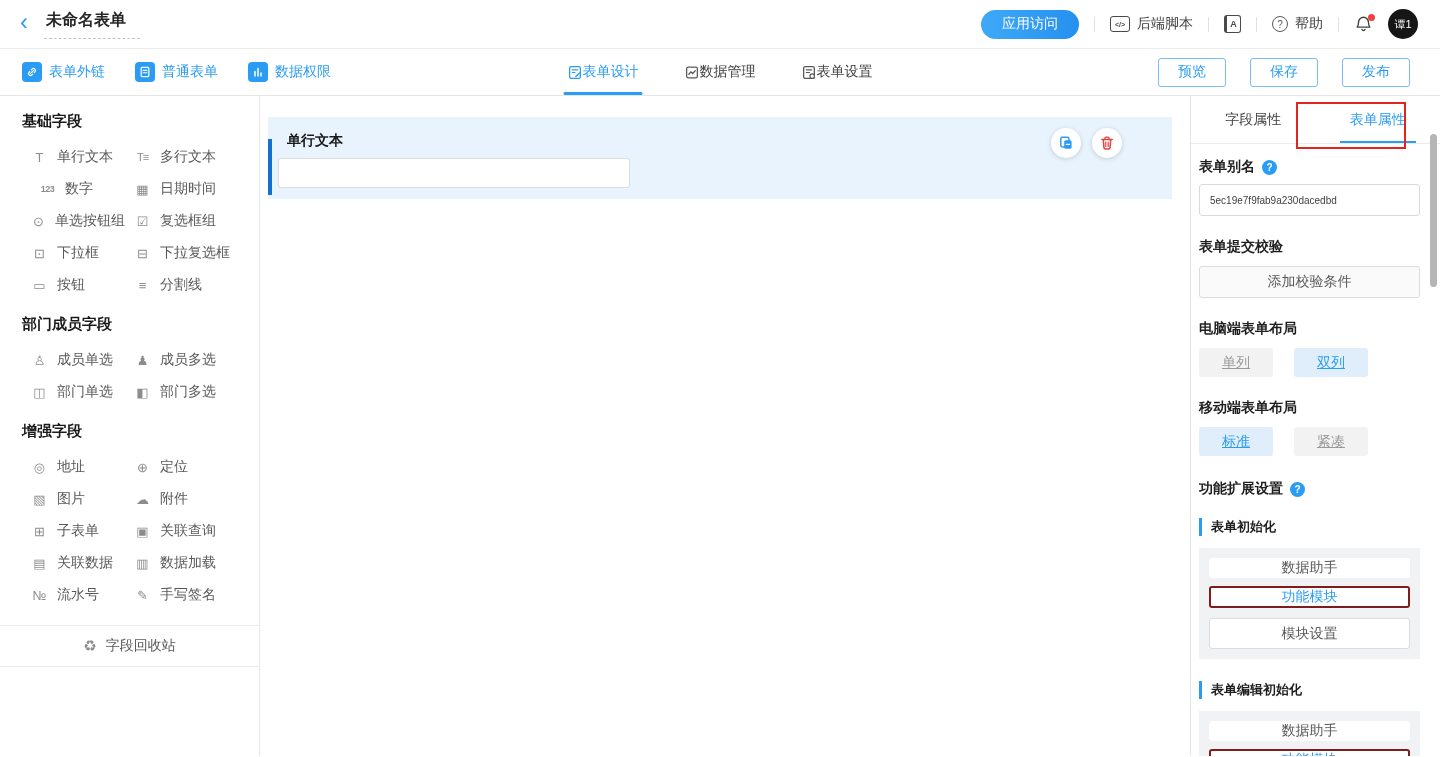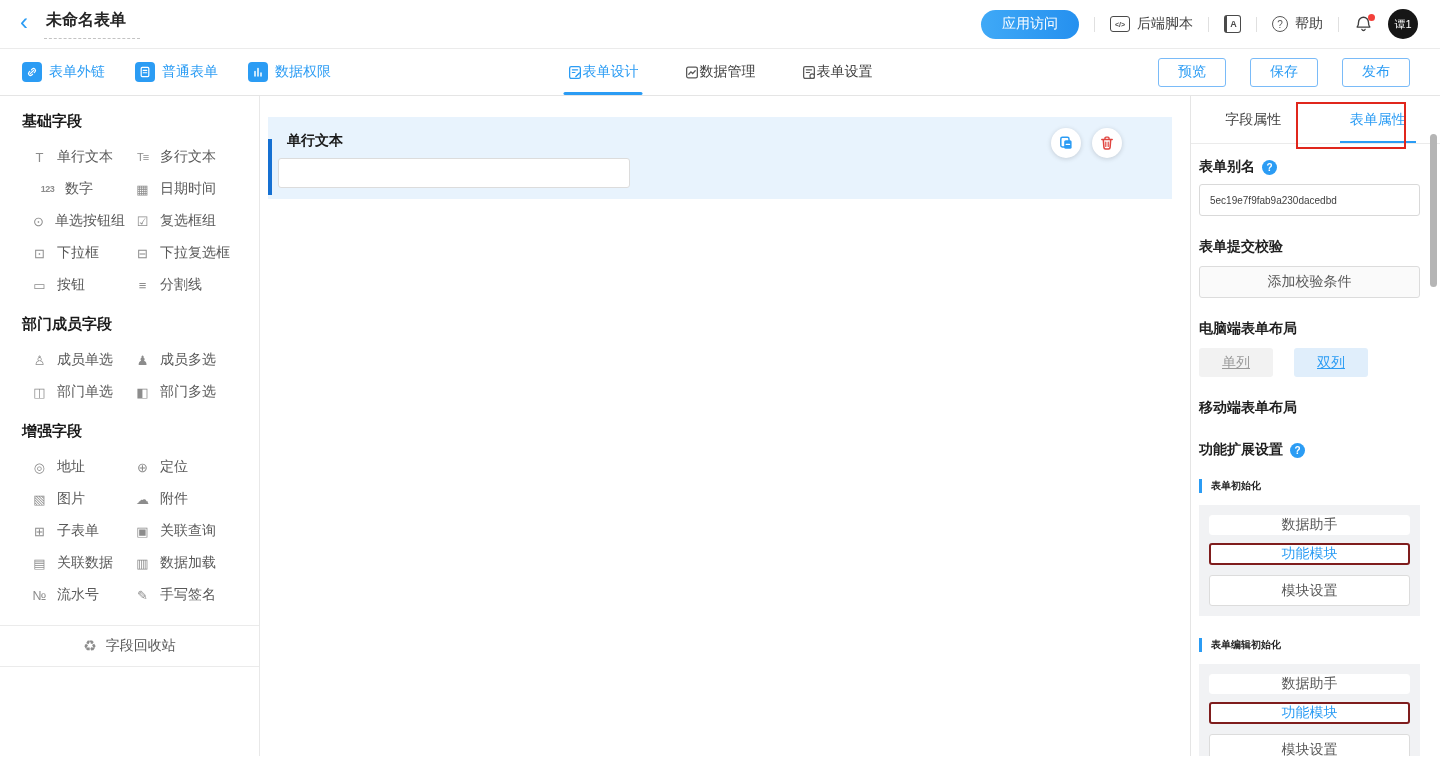--- a/index.html
+++ b/index.html
@@ -89,21 +89,21 @@
   .qblue { width:15px; height:15px; border-radius:50%; background:#2b9cf4; color:#fff; font-size:10px;
     font-weight:bold; display:inline-flex; align-items:center; justify-content:center; }
   .pinput { margin-top:8px; width:100%; height:32px; border:1px solid #d9d9d9; border-radius:3px;
     padding:0 10px; font-size:10px; color:#404040; }
   .widebtn { margin-top:10px; width:100%; height:32px; background:#fafafa; border:1px solid #dcdcdc;
     border-radius:3px; font-size:14px; color:#595959; }
   .mt22 { margin-top:22px; } .mt24 { margin-top:24px; } .mt20 { margin-top:20px; }
   .tgrow { display:flex; gap:21px; margin-top:10px; }
   .tg { width:74px; height:29px; border:none; border-radius:3px; background:#f2f2f2; color:#9a9a9a; font-size:14px;text-decoration:underline; }
   .tg.sel { background:#e0eefb; color:#2b9cf4; }
-  .barlabel { border-left:3px solid #2b9cf4; padding-left:9px; font-weight:bold; font-size:10px; color:#1f1f1f; }
+  .barlabel { border-left:3px solid #2b9cf4; padding-left:9px; font-weight:bold; font-size:13px; color:#1f1f1f; }
   .graybox { margin-top:12px; background:#f1f2f4; padding:10px; }
   .gbrow { display:flex; gap:8px;flex-direction:column; }
   .gbbtn { flex:1; height:31px; background:#fff; border:1px solid #fff; border-radius:3px; color:#595959; font-size:14px; }
   .gbbtn.sel { border:2px solid #7f1d1d; color:#2b9cf4; }
   .gbfoot { margin-top:10px; width:100%; height:31px; background:#fff; border:1px solid #dcdcdc;
     border-radius:3px; color:#595959; font-size:14px; }
   .scrollthumb { position:absolute; right:3px; top:38px; width:7px; height:153px; background:#b5b5b5;
     border-radius:4px; }
 
   
@@ -376,20 +376,24 @@
         <span>电脑端表单布局</span>
       </div>
       <div class="tgrow" data-name="pc-layout-toggle">
         <button class="tg" data-name="pc-layout-single-option">单列</button>
         <button class="tg sel" data-name="pc-layout-double-option">双列</button>
       </div>
 
       <div class="plabel mt22" data-name="mobile-layout-label">
         <span>移动端表单布局</span>
       </div>
+      <div class="tgrow" data-name="mobile-layout-toggle">
+        <button class="tg sel" data-name="mobile-layout-standard-option">标准</button>
+        <button class="tg" data-name="mobile-layout-compact-option">紧凑</button>
+      </div>
 
       <div class="plabel mt24" data-name="ext-settings-label">
         <span>功能扩展设置</span>
         <span class="qblue" data-name="ext-settings-help-icon">?</span>
       </div>
 
       <div class="barlabel mt20" data-name="form-init-label">表单初始化</div>
       <div class="graybox" data-name="form-init-box">
         <div class="gbrow">
           <button class="gbbtn" data-name="form-init-data-helper-button">数据助手</button>

